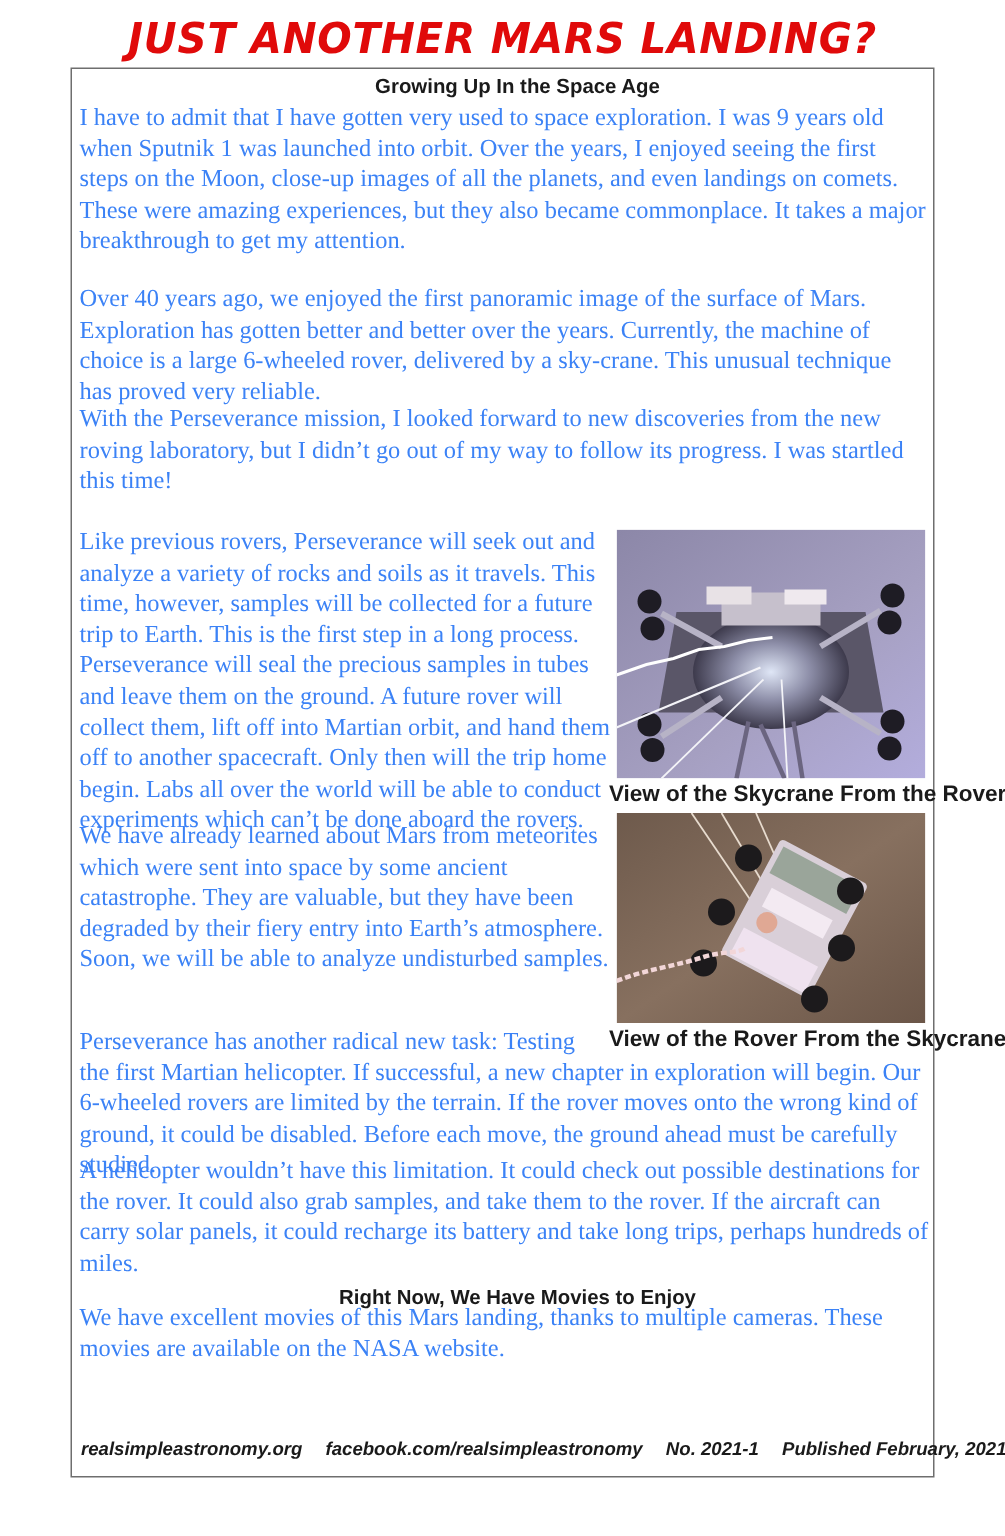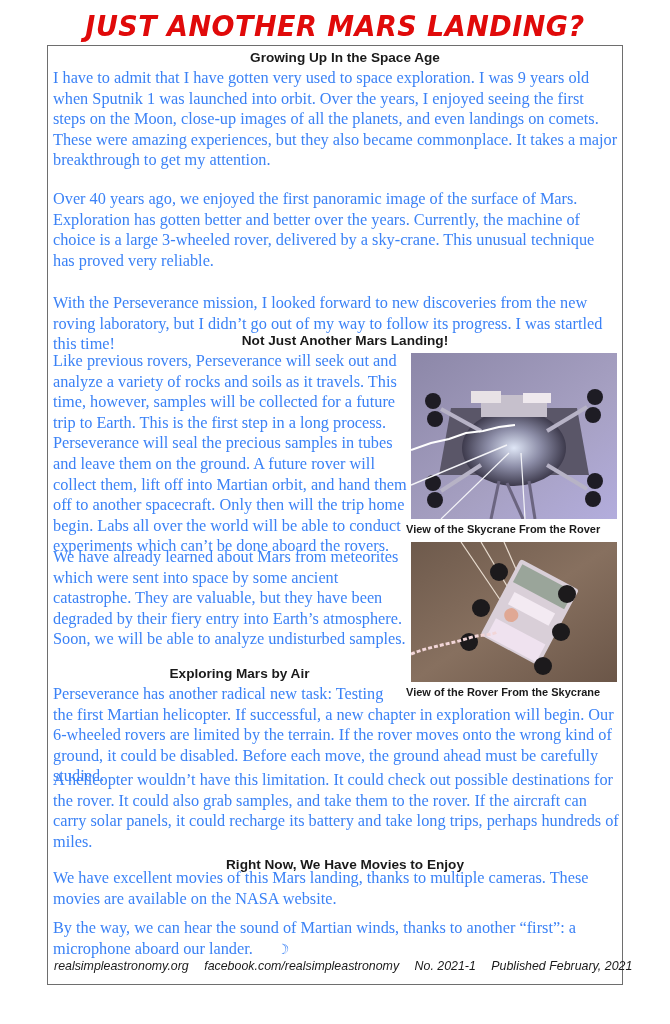--- a/index.html
+++ b/index.html
@@ -30,48 +30,47 @@
       font-size: 16.3px; line-height: 20.6px; color: #3b82f6;
     }
     .wide { width: 566px; }
     .narrow { width: 355px; }
 
     .photo {
       position: absolute; left: 363px; width: 206px; overflow: hidden;
     }
     .photo svg { display: block; width: 100%; height: 100%; }
     .caption {
-      position: absolute; left: 358px; width: 214px; text-align: left;
+      position: absolute; left: 358px; width: 214px; text-align: center;
       font-family: "Liberation Sans", "DejaVu Sans", sans-serif;
-      font-weight: bold; font-size: 11px; color: #1a1a1a; line-height: 13px; white-space: nowrap;
+      font-weight: bold; font-size: 15px; color: #1a1a1a; line-height: 13px; white-space: nowrap;
     }
 
     .moon { display: inline-block; margin-left: 24px; font-size: 14px; }
 
     .footer {
       position: absolute; left: 0; top: 913px; width: 100%; text-align: center;
       font-family: "Liberation Sans", "DejaVu Sans", sans-serif;
       font-style: italic; font-size: 12.4px; color: #1a1a1a; white-space: nowrap;
     }
-    .footer span { margin: 16px 6px; }
+    .footer span { margin: 16px 6px; font-weight: bold; }
   </style>
 </head>
 <body>
 
 <div class="title">Just Another Mars Landing?</div>
 
 <div class="frame">
 
   <div class="heading" style="top:4px;">Growing Up In the Space Age</div>
   <p class="para wide" style="top:22px;">I have to admit that I have gotten very used to space exploration.  I was 9 years old when Sputnik 1 was launched into orbit.  Over the years, I enjoyed seeing the first steps on the Moon, close-up images of all the planets, and even landings on comets.  These were amazing experiences, but they also became commonplace.  It takes a major breakthrough to get my attention.</p>
 
-  <p class="para wide" style="top:143px;">Over 40 years ago, we enjoyed the first panoramic image of the surface of Mars.  Exploration has gotten better and better over the years.  Currently, the machine of choice is a large 3-wheeled rover, delivered by a sky-crane.  This unusual technique has proved very reliable.</p>
-  <p class="para wide" style="top:223px;margin-top:24px;">With the Perseverance mission, I looked forward to new discoveries from the new roving laboratory, but I didn’t go out of my way to follow its progress.  I was startled this time!</p>
+  <p class="para wide" style="top:143px;">Over 40 years ago, we enjoyed the first panoramic image of the surface of Mars.  Exploration has gotten better and better over the years.  Currently, the machine of choice is a large 6-wheeled rover, delivered by a sky-crane.  This unusual technique has proved very reliable.</p>
+  <p class="para wide" style="top:223px;">With the Perseverance mission, I looked forward to new discoveries from the new roving laboratory, but I didn’t go out of my way to follow its progress.  I was startled this time!</p>
 
-  <div class="heading" style="top:287px;">Not Just Another Mars Landing!</div>
   <p class="para narrow" style="top:305px;">Like previous rovers, Perseverance will seek out and analyze a variety of rocks and soils as it travels.  This time, however, samples will be collected for a future trip to Earth.  This is the first step in a long process.  Perseverance will seal the precious samples in tubes and leave them on the ground.  A future rover will collect them, lift off into Martian orbit, and hand them off to another spacecraft.  Only then will the trip home begin.  Labs all over the world will be able to conduct experiments which can’t be done aboard the rovers.</p>
   <p class="para narrow" style="top:501px;">We have already learned about Mars from meteorites which were sent into space by some ancient catastrophe.  They are valuable, but they have been degraded by their fiery entry into Earth’s atmosphere.  Soon, we will be able to analyze undisturbed samples.</p>
 
   <div class="photo" style="top:307px; height:166px;">
     <svg viewBox="0 0 206 166" preserveAspectRatio="none">
       <defs>
         <linearGradient id="sky1" x1="0" y1="0" x2="1" y2="1">
           <stop offset="0" stop-color="#8c87a8"></stop>
           <stop offset="0.6" stop-color="#a6a0c2"></stop>
           <stop offset="1" stop-color="#b3addd"></stop>
@@ -145,31 +144,27 @@
           <circle cx="58" cy="100" r="9"></circle>
         <circle cx="156" cy="52" r="9"></circle>
           <circle cx="150" cy="90" r="9"></circle>
           <circle cx="132" cy="124" r="9"></circle>
       </g>
       <path d="M0,112 C20,104 40,102 58,96 C70,92 80,94 86,90" fill="none" stroke="#f2d6d8" stroke-width="3" stroke-dasharray="4 2"></path>
     </svg>
   </div>
   <div class="caption" style="top:640px;">View of the Rover From the Skycrane</div>
 
-  <div class="heading" style="top:620px; width:363px;">Exploring Mars by Air</div>
   <p class="para wide" style="top:638px; text-indent:0;">
     <span style="display:block; float:right; width:212px; height:20px;"></span><span>Perseverance has another radical new task:  Testing the first Martian helicopter.  If successful, a new chapter in exploration will begin.  Our 6-wheeled rovers are limited by the terrain.  If the rover moves onto the wrong kind of ground, it could be disabled.  Before each move, the ground ahead must be carefully studied.</span>
   </p>
   <p class="para wide" style="top:724px;">A helicopter wouldn’t have this limitation.  It could check out possible destinations for the rover.  It could also grab samples, and take them to the rover.  If the aircraft can carry solar panels, it could recharge its battery and take long trips, perhaps hundreds of miles.</p>
 
   <div class="heading" style="top:811px;">Right Now, We Have Movies to Enjoy</div>
   <p class="para wide" style="top:822px;">We have excellent movies of this Mars landing, thanks to multiple cameras.  These movies are available on the NASA website.</p>
-  <p class="para wide" style="top:872px;">
-    <span>By the way, we can hear the sound of Martian winds, thanks to another “first”: a microphone aboard our lander.</span><span class="moon">☽</span>
-  </p>
 
   <div class="footer">
     <span>realsimpleastronomy.org</span>
     <span>facebook.com/realsimpleastronomy</span>
     <span>No. 2021-1</span>
     <span>Published February, 2021</span>
   </div>
 </div>
 
 </body></html>

